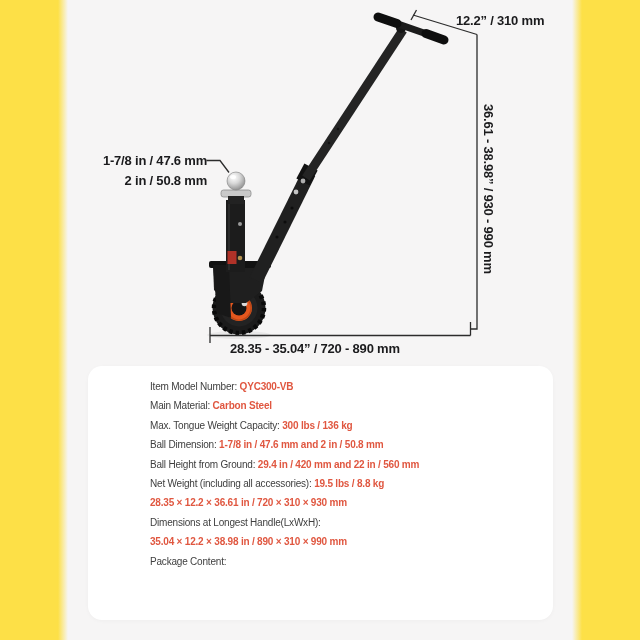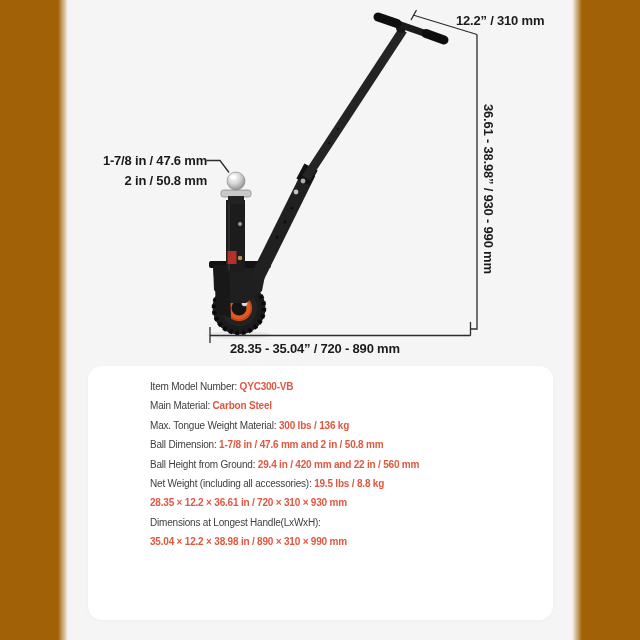--- a/index.html
+++ b/index.html
@@ -1,18 +1,18 @@
 <!DOCTYPE html>
 <html><head>
 <meta charset="utf-8">
 <style>
   html,body{margin:0;padding:0;background:#e9e9e9;}
   .canvas{
     position:relative;width:640px;height:640px;margin:0 auto;
-    background:#a16207;overflow:hidden;
+    background:#fde047;overflow:hidden;
     font-family:"Liberation Sans","DejaVu Sans",sans-serif;
   }
   .backdrop{
     position:absolute;top:0;bottom:0;left:58px;right:58px;
     background:linear-gradient(to right,
       rgba(246,245,245,0) 0, #f6f5f5 10px,
       #f6f5f5 calc(100% - 10px), rgba(246,245,245,0) 100%);
   }
   svg.drawing{position:absolute;left:0;top:0;}
   .dim-label{
@@ -120,32 +120,33 @@
     <div>1-7/8 in / 47.6 mm</div>
     <div>2 in / 50.8 mm</div>
   </div>
 
   <div class="spec-card">
     <div class="spec-list">
   <div class="spec-row"><span class="spec-label">Item Model Number: </span><span class="spec-value">QYC300-VB</span></div>
 
   <div class="spec-row"><span class="spec-label">Main Material: </span><span class="spec-value">Carbon Steel</span></div>
 
-  <div class="spec-row"><span class="spec-label">Max. Tongue Weight Material: </span><span class="spec-value">300 lbs / 136 kg</span></div>
+  <div class="spec-row"><span class="spec-label">Max. Tongue Weight Capacity: </span><span class="spec-value">300 lbs / 136 kg</span></div>
 
   <div class="spec-row"><span class="spec-label">Ball Dimension: </span><span class="spec-value">1-7/8 in / 47.6 mm and 2 in / 50.8 mm</span></div>
 
   <div class="spec-row"><span class="spec-label">Ball Height from Ground: </span><span class="spec-value">29.4 in / 420 mm and 22 in / 560 mm</span></div>
 
   <div class="spec-row"><span class="spec-label">Net Weight (including all accessories): </span><span class="spec-value">19.5 lbs / 8.8 kg</span></div>
 
 
   <div class="spec-row"><span class="spec-label"></span><span class="spec-value">28.35 × 12.2 × 36.61 in / 720 × 310 × 930 mm</span></div>
 
   <div class="spec-row"><span class="spec-label">Dimensions at Longest Handle(LxWxH):</span><span class="spec-value"></span></div>
 
   <div class="spec-row"><span class="spec-label"></span><span class="spec-value">35.04 × 12.2 × 38.98 in / 890 × 310 × 990 mm</span></div>
 
+  <div class="spec-row"><span class="spec-label">Package Content:</span><span class="spec-value"></span></div>
 
 </div>
   </div>
 
 </div>
 
 </body></html>

